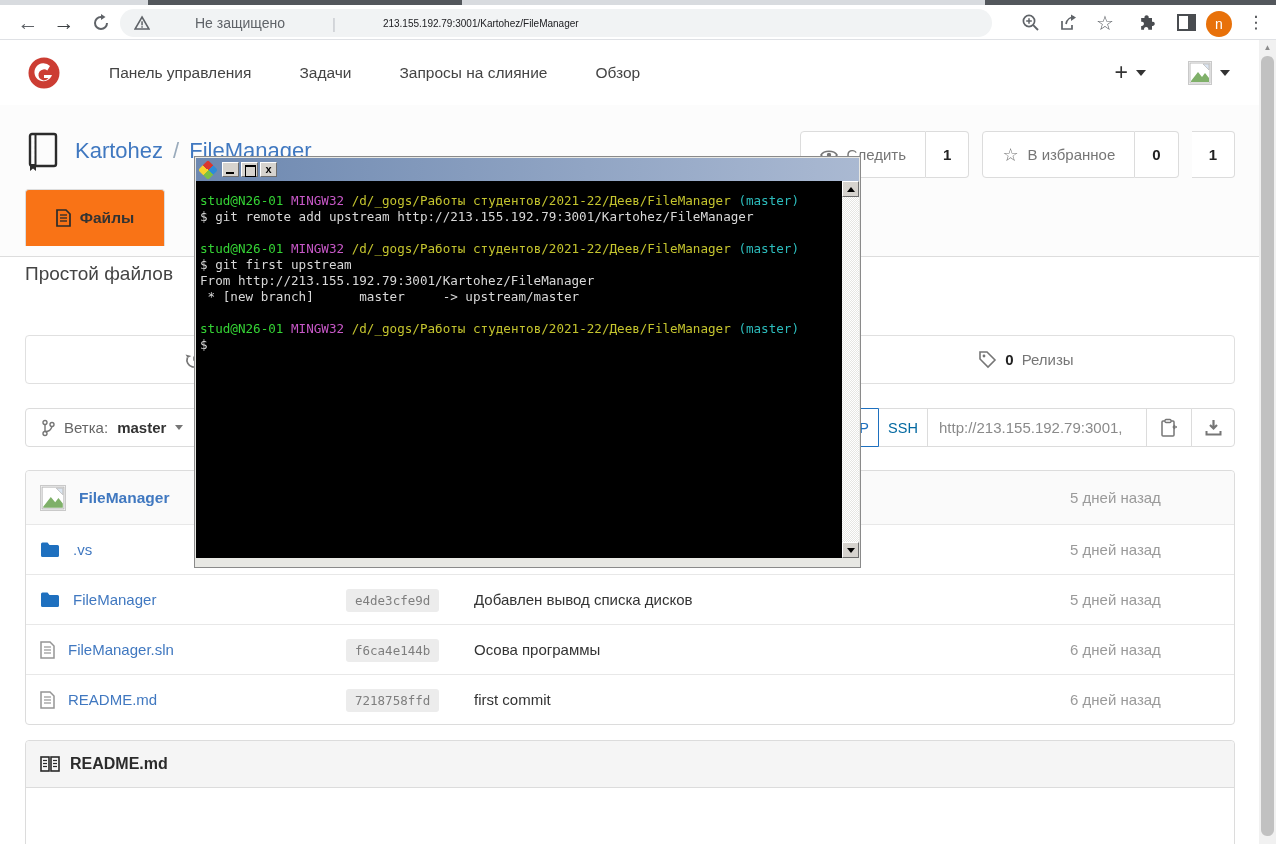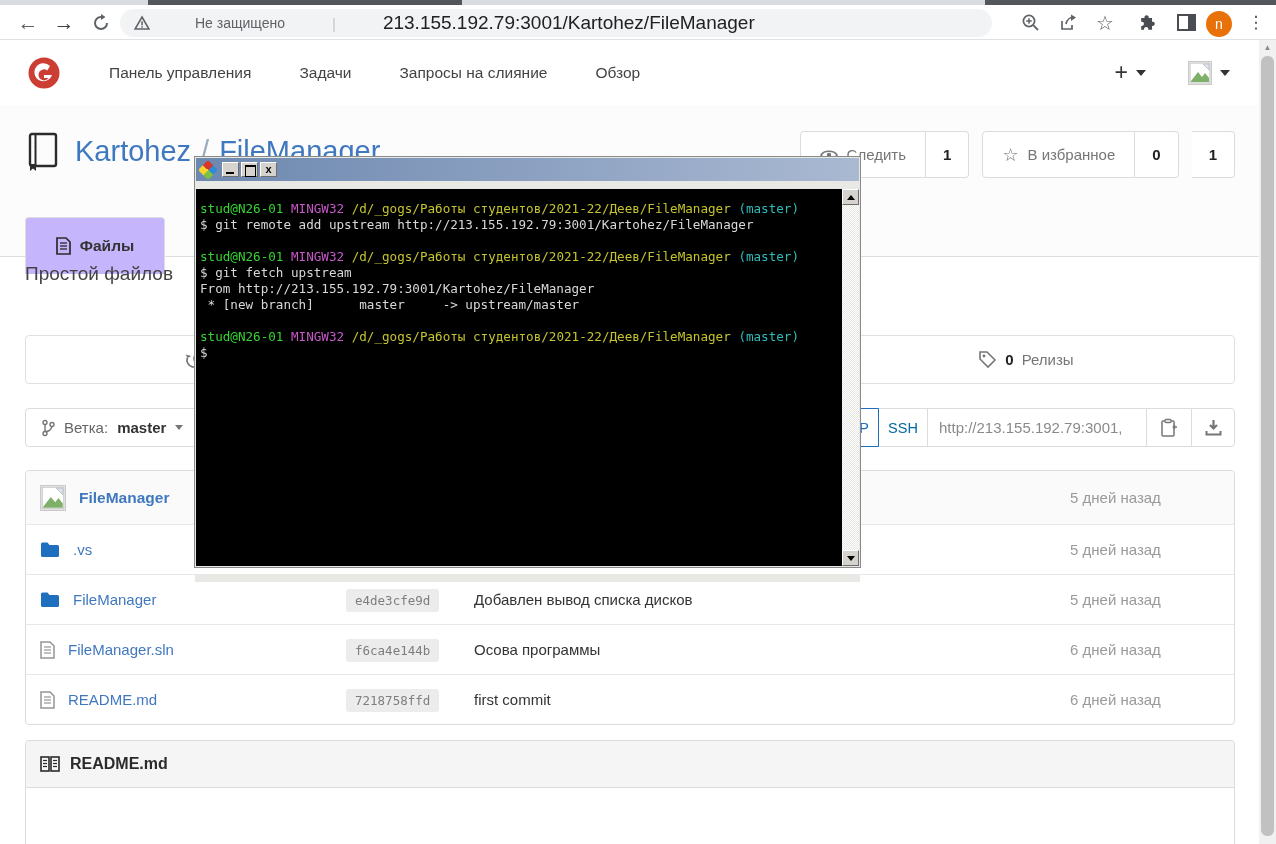--- a/index.html
+++ b/index.html
@@ -12,43 +12,43 @@
   #tabstrip { position:absolute; left:0; top:0; width:1276px; height:5px; background:#d8dbdf; }
   .tabstrip-dark { position:absolute; top:0; height:5px; background:#53575c; }
   #toolbar { position:absolute; left:0; top:5px; width:1276px; height:35px; background:#fff; border-bottom:1px solid #dfe1e5; }
   .nav-ic { position:absolute; top:0; height:35px; display:flex; align-items:center; justify-content:center; color:#5f6368; font-size:21px; cursor:pointer; }
   #omnibox {
     position:absolute; left:120px; top:4px; width:872px; height:28px; border-radius:14px;
     background:#f1f3f4; display:flex; align-items:center; font-size:14px; color:#5f6368;gap:37px;
   }
   #omnibox .warn { margin:0 8px 0 14px; }
   #omnibox .sep { color:#c4c7cb; margin:0 10px; font-size:15px; }
-  #omnibox .url { color:#202124; font-size:19px; }
+  #omnibox .url { color:#202124; font-size:10px; }
   .avatar-badge { position:absolute; top:6px; width:26px; height:26px; border-radius:50%; background:#e8710a; color:#fff; font-size:14px; display:flex; align-items:center; justify-content:center; cursor:pointer; }
   
   #gogs-nav { position:absolute; left:0; top:40px; width:1276px; height:65px; background:#fff; display:flex; align-items:center; }
   #gogs-logo { margin-left:27px; width:34px; height:34px; cursor:pointer; }
   .nav-item { margin-left:48px; font-size:15.5px; color:#444; cursor:pointer; }
   #nav-right { position:absolute; right:46px; top:0; height:65px; display:flex; align-items:center; gap:8px; }
   .plus { font-size:23px; color:#333; cursor:pointer; line-height:1; }
   .caret { width:0; height:0; border-left:5px solid transparent; border-right:5px solid transparent; border-top:6px solid #333; display:inline-block; cursor:pointer; }
   .broken-img { width:24px; height:24px; border:1px solid #c9c9c9; background:#fff; position:relative; overflow:hidden; }
   .broken-img svg { position:absolute; left:0; top:0; }
   
   #repo-head { position:absolute; left:0; top:105px; width:1276px; height:152px; background:#fcfcfc; border-bottom:1px solid #ddd; }
   #repo-title { position:absolute; left:25px; top:26px; display:flex; align-items:center; }
-  #repo-title .t { font-size:29px; margin-left:16px; }
+  #repo-title .t { font-size:22px; margin-left:16px; }
   #repo-title a { color:var(--link); text-decoration:none; cursor:pointer; }
   #repo-title .sep { color:#9ab; margin:0 10px; }
   #head-btns { position:absolute; right:41px; top:26px; display:flex; gap:13px; }
   .btn-group { display:flex; height:47px; font-size:15px; color:#767676; }
   .btn-main { display:flex; align-items:center; gap:9px; padding:0 19px; background:#fff; border:1px solid #dcdcdc; border-radius:4px 0 0 4px; cursor:pointer; }
   .btn-count { display:flex; align-items:center; padding:0 17px; background:#fff; border:1px solid #dcdcdc; border-left:none; border-radius:0 4px 4px 0; font-weight:bold; color:#222; cursor:pointer; }
   
-  #files-tab { position:absolute; left:25px; top:112px; height:57px; width:140px; background:#c4b5fd;
+  #files-tab { position:absolute; left:25px; top:84px; height:57px; width:140px; background:#f97316;
     border:1px solid #ddd; border-bottom:none; border-radius:4px 4px 0 0;
     display:flex; align-items:center; justify-content:center; gap:9px; font-weight:bold; font-size:15.5px; color:#333; cursor:pointer; }
   
   #repo-desc { position:absolute; left:25px; top:263px; font-size:19px; color:#444; }
   
   #stats-bar { position:absolute; left:25px; top:335px; width:1210px; height:49px; border:1px solid #e0e0e0; border-radius:4px; background:#fff; }
   #stat-commits { position:absolute; left:158px; top:0; height:47px; display:flex; align-items:center; cursor:pointer; }
   #stat-releases { position:absolute; left:790px; width:420px; top:0; height:47px; display:flex; align-items:center; justify-content:center; gap:8px; font-size:15px; color:#767676; cursor:pointer; }
   #stat-releases b { color:#222; }
   
@@ -85,21 +85,21 @@
   
   #term { position:absolute; left:195px; top:157px; width:665px; height:410px; background:#e8e8e4; box-shadow:0 0 0 1px #8a8a8a; z-index:50; }
   #term-title { height:23px; margin:1px 1px 0 1px; background:linear-gradient(90deg, var(--tb1), var(--tb2));
     display:flex; align-items:center; padding:0 3px; color:#fff; font-weight:bold; font-size:12.5px; cursor:move; }
   #msys-icon { width:14px; height:14px; margin:0 5px 0 2px; background:conic-gradient(#2f8bd6 0 25%, #7bc143 0 50%, #f6d32d 0 75%, #d9372e 0 100%); transform:rotate(45deg); border-radius:2px; flex:none; }
   #term-title .txt { flex:1; white-space:nowrap; overflow:hidden; }
   .win-btn { width:17px; height:15px; background:#d6d3ce; border:1px solid; border-color:#fff #6d6d6d #6d6d6d #fff; margin-left:2px; position:relative; cursor:pointer; flex:none; }
   .wb-min::after { content:""; position:absolute; left:3px; bottom:2px; width:8px; height:2px; background:#000; }
   .wb-max::after { content:""; position:absolute; left:3px; top:2px; width:9px; height:9px; border:1px solid #000; border-top-width:2px; }
   .wb-close { font-weight:bold; font-size:11px; text-align:center; line-height:13px; color:#000; font-family:"Liberation Sans",sans-serif; }
-  #term-body { margin:8px 1px; height:377px; background:#000; position:relative; }
+  #term-body { margin:0 1px; height:377px; background:#000; position:relative; }
   #term-text { position:absolute; left:4px; right:19px; top:12px; bottom:0; overflow:hidden;
     font-family:"DejaVu Sans Mono", monospace; font-size:12.6px; color:var(--twhite); }
   .tline { white-space:pre; min-height:16px; line-height:16px; }
   .tc-green { color:var(--tgreen); } .tc-magenta { color:var(--tmagenta); }
   .tc-yellow { color:var(--tyellow); } .tc-cyan { color:var(--tcyan); }
   #term-scroll { position:absolute; right:0; top:0; bottom:0; width:17px;
     background:#e6e6e2;
     background-image:linear-gradient(45deg,#fff 25%,transparent 25%,transparent 75%,#fff 75%),linear-gradient(45deg,#fff 25%,transparent 25%,transparent 75%,#fff 75%);
     background-size:2px 2px; background-position:0 0,1px 1px; }
   .ts-arr { position:absolute; left:0; width:17px; height:16px; background:#d6d3ce; border:1px solid; border-color:#fff #6d6d6d #6d6d6d #fff;
@@ -389,21 +389,21 @@
       <span class="win-btn wb-min"></span>
       <span class="win-btn wb-max"></span>
       <span class="win-btn wb-close">x</span>
     </div>
     <div id="term-body">
       <div id="term-text">
           <div class="tline"><span class="tc-green">stud@N26-01</span><span> </span><span class="tc-magenta">MINGW32</span><span> </span><span class="tc-yellow">/d/_gogs/Работы студентов/2021-22/Деев/FileManager</span><span> </span><span class="tc-cyan">(master)</span></div>
           <div class="tline"><span>$ git remote add upstream http://213.155.192.79:3001/Kartohez/FileManager</span></div>
           <div class="tline"></div>
           <div class="tline"><span class="tc-green">stud@N26-01</span><span> </span><span class="tc-magenta">MINGW32</span><span> </span><span class="tc-yellow">/d/_gogs/Работы студентов/2021-22/Деев/FileManager</span><span> </span><span class="tc-cyan">(master)</span></div>
-          <div class="tline"><span>$ git fetch upstream</span></div>
+          <div class="tline"><span>$ git first upstream</span></div>
           <div class="tline"><span>From http://213.155.192.79:3001/Kartohez/FileManager</span></div>
           <div class="tline"><span> * [new branch]      master     -&gt; upstream/master</span></div>
           <div class="tline"></div>
           <div class="tline"><span class="tc-green">stud@N26-01</span><span> </span><span class="tc-magenta">MINGW32</span><span> </span><span class="tc-yellow">/d/_gogs/Работы студентов/2021-22/Деев/FileManager</span><span> </span><span class="tc-cyan">(master)</span></div>
           <div class="tline"><span>$</span></div>
         </div>
       <div id="term-scroll">
         <div class="ts-arr" style="top:0;">
           <svg width="8" height="5" viewBox="0 0 8 5">
               <path d="M4 0 L8 5 H0z" fill="#000"></path>

